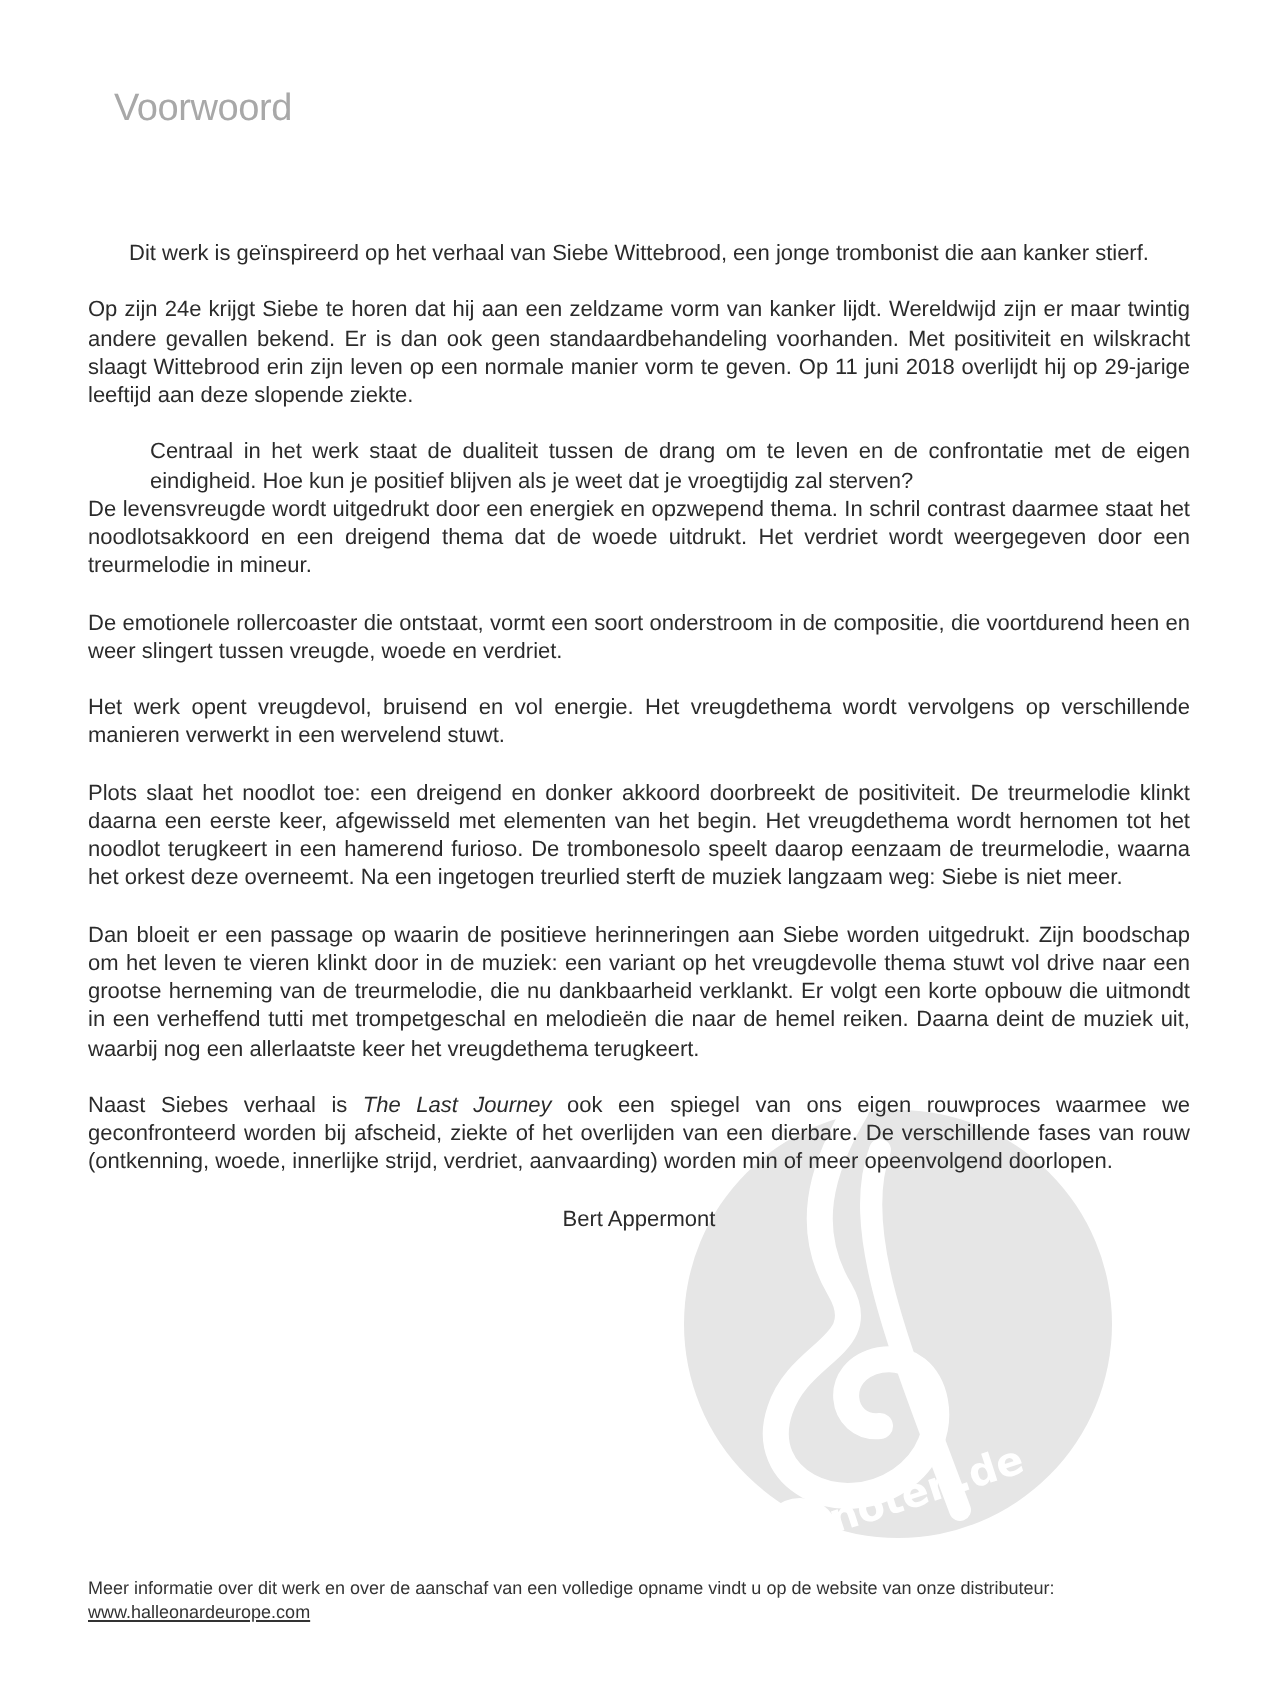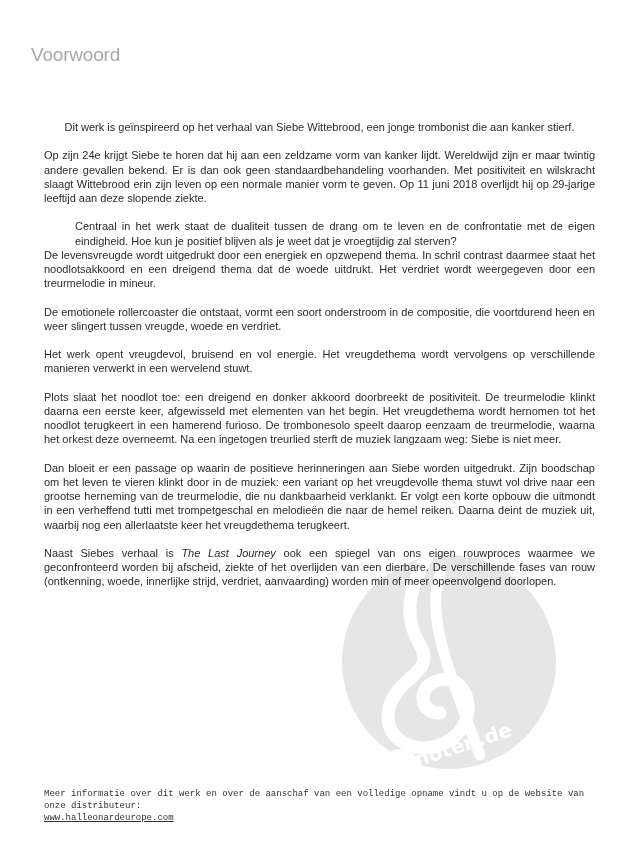--- a/index.html
+++ b/index.html
@@ -5,36 +5,36 @@
     html, body { margin: 0; padding: 0; background: #ffffff; }
     body {
       width: 640px; height: 853px; position: relative; overflow: hidden;
       font-family: "Liberation Sans", sans-serif;
       color: #2b2b2b;
     }
     .watermark {
       position: absolute; left: 340px; top: 555px; width: 218px; height: 214px;
     }
     .heading {
-      position: absolute; left: 31px; top: 44px;
+      position: absolute; left: 57px; top: 44px;
       font-size: 19px; color: #a8a8a8; font-weight: normal; margin: 0;
       letter-spacing: -0.2px;
       text-align: center;
     }
     .body-text {
       position: absolute; left: 44px; top: 120px; width: 551px;
       font-size: 11px; line-height: 14.2px;
     }
     .body-text p { margin: 0 0 14.2px 0; text-align: justify; }
     .body-text p.nojust { text-align: center; }
     .body-text .gap-small { margin-bottom: 0; margin-left: 31px; }
     .signature { margin-top: 14px; }
     .footer {
       position: absolute; left: 44px; top: 788px; width: 560px;
-      font-size: 9px; line-height: 12px; color: #333; font-family: Liberation Mono, monospace;
+      font-size: 9px; line-height: 12px; color: #333;
     }
     .footer a { color: #333; text-decoration: underline; }
   </style>
 </head>
 <body>
 
 <svg class="watermark" viewBox="0 0 218 214" xmlns="http://www.w3.org/2000/svg">
   <circle cx="109" cy="107" r="107" fill="#e6e6e6"></circle>
   <path d="M88 0 C 70 30, 62 60, 80 90 C 96 118, 60 120, 50 150 C 38 185, 80 205, 110 185 C 140 165, 130 120, 100 125 C 75 130, 80 160, 100 158" fill="none" stroke="#ffffff" stroke-width="13" stroke-linecap="round"></path>
   <path d="M100 20 C 85 60, 110 120, 140 200" fill="none" stroke="#ffffff" stroke-width="11" stroke-linecap="round"></path>
@@ -47,18 +47,19 @@
 <div class="body-text">
   <p class="nojust">Dit werk is geïnspireerd op het verhaal van Siebe Wittebrood, een jonge trombonist die aan kanker stierf.</p>
   <p>Op zijn 24e krijgt Siebe te horen dat hij aan een zeldzame vorm van kanker lijdt. Wereldwijd zijn er maar twintig andere gevallen bekend. Er is dan ook geen standaardbehandeling voorhanden. Met positiviteit en wilskracht slaagt Wittebrood erin zijn leven op een normale manier vorm te geven. Op 11 juni 2018 overlijdt hij op 29-jarige leeftijd aan deze slopende ziekte.</p>
   <p class="gap-small">Centraal in het werk staat de dualiteit tussen de drang om te leven en de confrontatie met de eigen eindigheid. Hoe kun je positief blijven als je weet dat je vroegtijdig zal sterven?</p>
   <p>De levensvreugde wordt uitgedrukt door een energiek en opzwepend thema. In schril contrast daarmee staat het noodlotsakkoord en een dreigend thema dat de woede uitdrukt. Het verdriet wordt weergegeven door een treurmelodie in mineur.</p>
   <p>De emotionele rollercoaster die ontstaat, vormt een soort onderstroom in de compositie, die voortdurend heen en weer slingert tussen vreugde, woede en verdriet.</p>
   <p>Het werk opent vreugdevol, bruisend en vol energie. Het vreugdethema wordt vervolgens op verschillende manieren verwerkt in een wervelend stuwt.</p>
   <p>Plots slaat het noodlot toe: een dreigend en donker akkoord doorbreekt de positiviteit. De treurmelodie klinkt daarna een eerste keer, afgewisseld met elementen van het begin. Het vreugdethema wordt hernomen tot het noodlot terugkeert in een hamerend furioso. De trombonesolo speelt daarop eenzaam de treurmelodie, waarna het orkest deze overneemt. Na een ingetogen treurlied sterft de muziek langzaam weg: Siebe is niet meer.</p>
   <p>Dan bloeit er een passage op waarin de positieve herinneringen aan Siebe worden uitgedrukt. Zijn boodschap om het leven te vieren klinkt door in de muziek: een variant op het vreugdevolle thema stuwt vol drive naar een grootse herneming van de treurmelodie, die nu dankbaarheid verklankt. Er volgt een korte opbouw die uitmondt in een verheffend tutti met trompetgeschal en melodieën die naar de hemel reiken. Daarna deint de muziek uit, waarbij nog een allerlaatste keer het vreugdethema terugkeert.</p>
   <p><span>Naast Siebes verhaal is </span><em>The Last Journey</em><span> ook een spiegel van ons eigen rouwproces waarmee we geconfronteerd worden bij afscheid, ziekte of het overlijden van een dierbare. De verschillende fases van rouw (ontkenning, woede, innerlijke strijd, verdriet, aanvaarding) worden min of meer opeenvolgend doorlopen.</span></p>
+  <p class="signature nojust">Bert Appermont</p>
 </div>
 
 <div class="footer">
   <div>Meer informatie over dit werk en over de aanschaf van een volledige opname vindt u op de website van onze distributeur:</div>
   <a>www.halleonardeurope.com</a>
 </div>
 
 </body></html>

